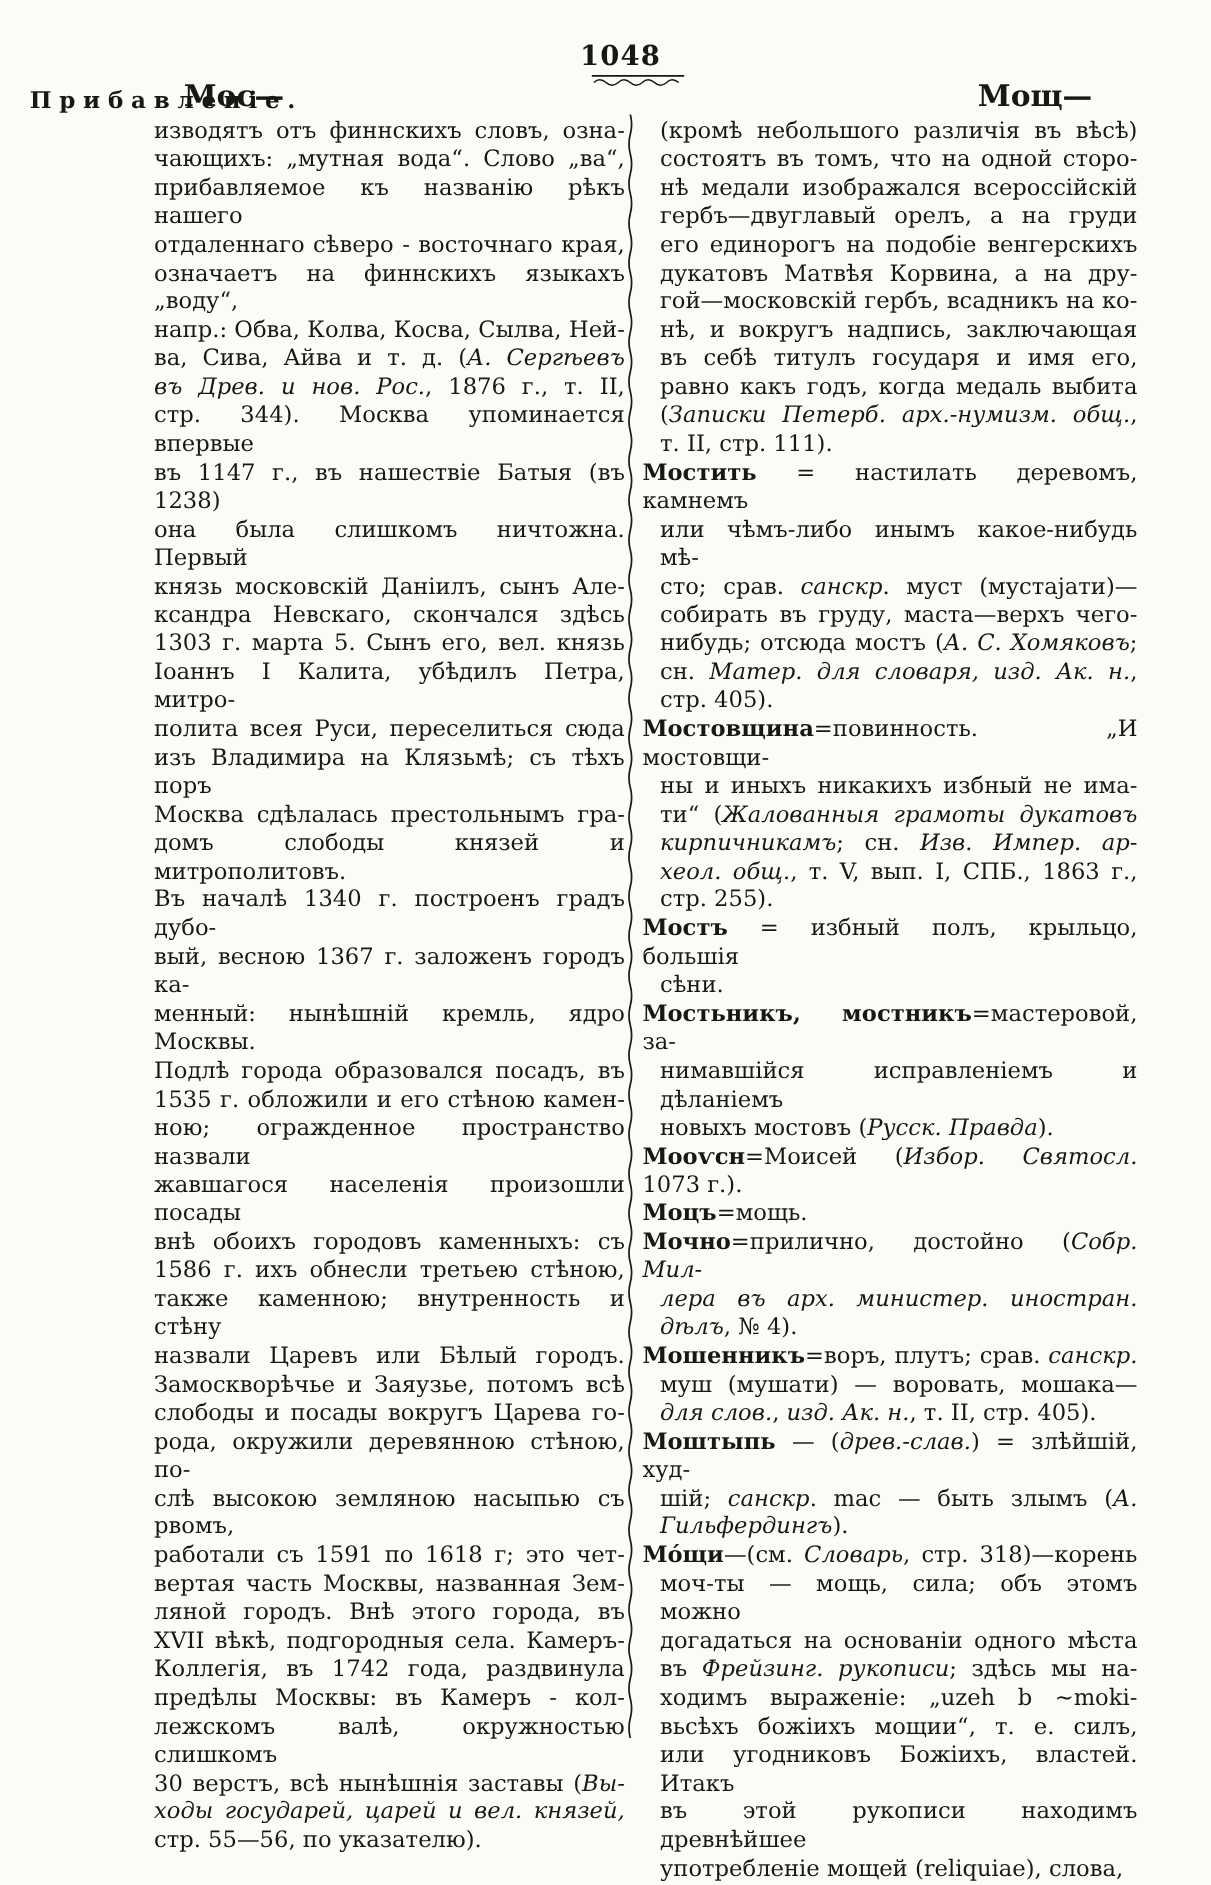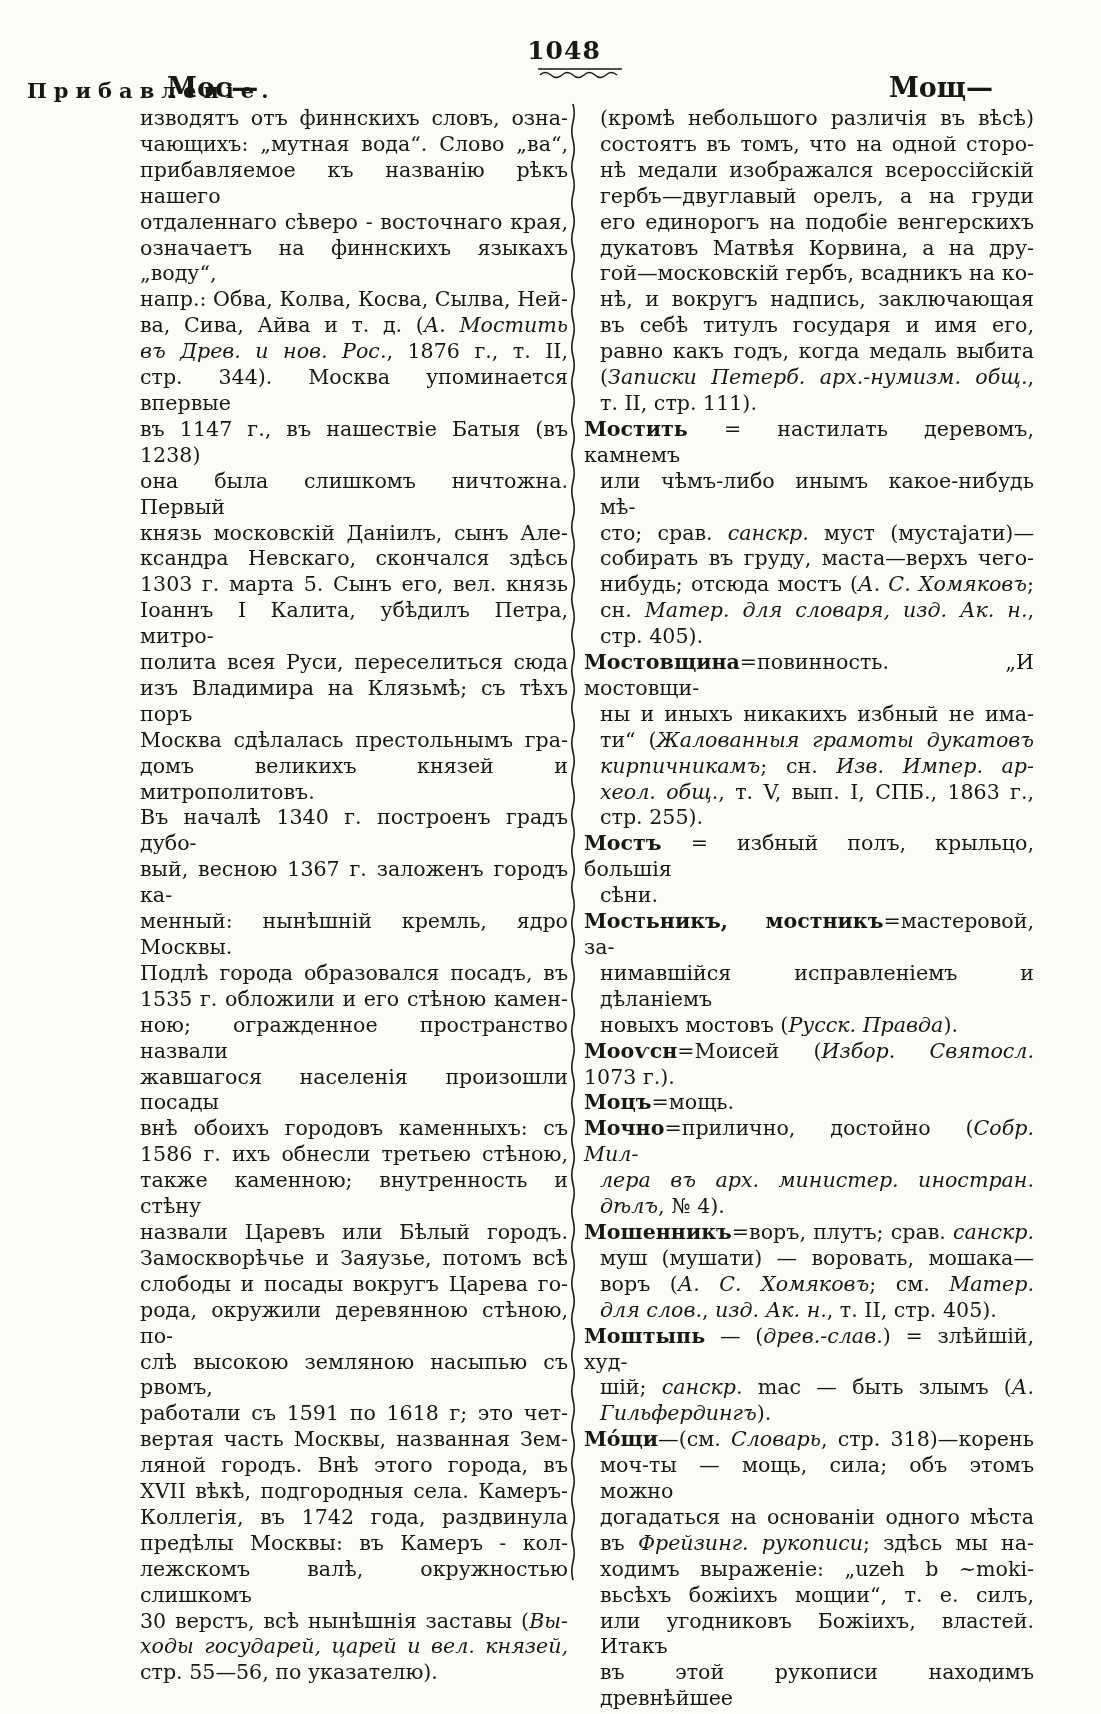--- a/index.html
+++ b/index.html
@@ -67,33 +67,33 @@
   </div>
 
   <div id="col-left" class="col">
       <div class="block cont">
         <div class="line"><span>изводятъ отъ финнскихъ словъ, озна-</span></div>
         <div class="line"><span>чающихъ: „мутная вода“. Слово „ва“,</span></div>
         <div class="line"><span>прибавляемое къ названію рѣкъ нашего</span></div>
         <div class="line"><span>отдаленнаго сѣверо - восточнаго края,</span></div>
         <div class="line"><span>означаетъ на финнскихъ языкахъ „воду“,</span></div>
         <div class="line"><span>напр.: Обва, Колва, Косва, Сылва, Ней-</span></div>
-        <div class="line"><span>ва, Сива, Айва и т. д. (</span><span class="i">А. Мостить</span></div>
+        <div class="line"><span>ва, Сива, Айва и т. д. (</span><span class="i">А. Сергѣевъ</span></div>
         <div class="line"><span class="i">въ Древ. и нов. Рос.</span><span>, 1876 г., т. II,</span></div>
         <div class="line"><span>стр. 344). Москва упоминается впервые</span></div>
         <div class="line"><span>въ 1147 г., въ нашествіе Батыя (въ 1238)</span></div>
         <div class="line"><span>она была слишкомъ ничтожна. Первый</span></div>
         <div class="line"><span>князь московскій Даніилъ, сынъ Але-</span></div>
         <div class="line"><span>ксандра Невскаго, скончался здѣсь</span></div>
         <div class="line"><span>1303 г. марта 5. Сынъ его, вел. князь</span></div>
         <div class="line"><span>Іоаннъ I Калита, убѣдилъ Петра, митро-</span></div>
         <div class="line"><span>полита всея Руси, переселиться сюда</span></div>
         <div class="line"><span>изъ Владимира на Клязьмѣ; съ тѣхъ поръ</span></div>
         <div class="line"><span>Москва сдѣлалась престольнымъ гра-</span></div>
-        <div class="line"><span>домъ великихъ князей и митрополитовъ.</span></div>
+        <div class="line"><span>домъ слободы князей и митрополитовъ.</span></div>
         <div class="line"><span>Въ началѣ 1340 г. построенъ градъ дубо-</span></div>
         <div class="line"><span>вый, весною 1367 г. заложенъ городъ ка-</span></div>
         <div class="line"><span>менный: нынѣшній кремль, ядро Москвы.</span></div>
         <div class="line"><span>Подлѣ города образовался посадъ, въ</span></div>
         <div class="line"><span>1535 г. обложили и его стѣною камен-</span></div>
         <div class="line"><span>ною; огражденное пространство назвали</span></div>
         <div class="line"><span>жавшагося населенія произошли посады</span></div>
         <div class="line"><span>внѣ обоихъ городовъ каменныхъ: съ</span></div>
         <div class="line"><span>1586 г. ихъ обнесли третьею стѣною,</span></div>
         <div class="line"><span>также каменною; внутренность и стѣну</span></div>
@@ -162,21 +162,20 @@
         <div class="line"><span class="b">Моцъ</span><span>=мощь.</span></div>
       </div>
       <div class="block entry">
         <div class="line"><span class="b">Мочно</span><span>=прилично, достойно (</span><span class="i">Собр. Мил-</span></div>
         <div class="line"><span class="i">лера въ арх. министер. иностран.</span></div>
         <div class="line"><span class="i">дѣлъ</span><span>, № 4).</span></div>
       </div>
       <div class="block entry">
         <div class="line"><span class="b">Мошенникъ</span><span>=воръ, плутъ; срав. </span><span class="i">санскр.</span></div>
         <div class="line"><span>муш (мушати) — воровать, мошака—</span></div>
-        <div class="line"><span>воръ (</span><span class="i">А. С. Хомяковъ</span><span>; см. </span><span class="i">Матер.</span></div>
         <div class="line"><span class="i">для слов.</span><span>, </span><span class="i">изд. Ак. н.</span><span>, т. II, стр. 405).</span></div>
       </div>
       <div class="block entry">
         <div class="line"><span class="b">Моштыпь</span><span> — (</span><span class="i">древ.-слав.</span><span>) = злѣйшій, худ-</span></div>
         <div class="line"><span>шій; </span><span class="i">санскр</span><span>. mac — быть злымъ (</span><span class="i">А.</span></div>
         <div class="line"><span class="i">Гильфердингъ</span><span>).</span></div>
       </div>
       <div class="block entry">
         <div class="line"><span class="b">Мо́щи</span><span>—(см. </span><span class="i">Словарь</span><span>, стр. 318)—корень</span></div>
         <div class="line"><span>моч-ты — мощь, сила; объ этомъ можно</span></div>

